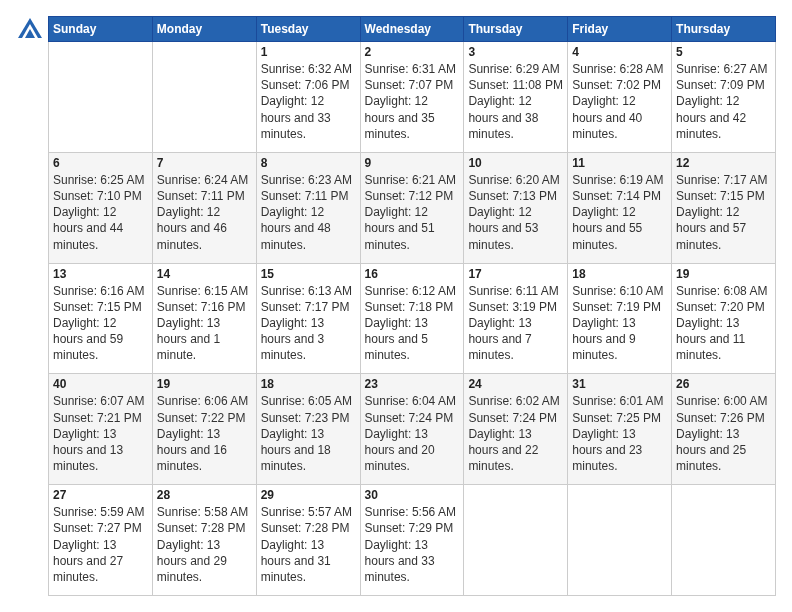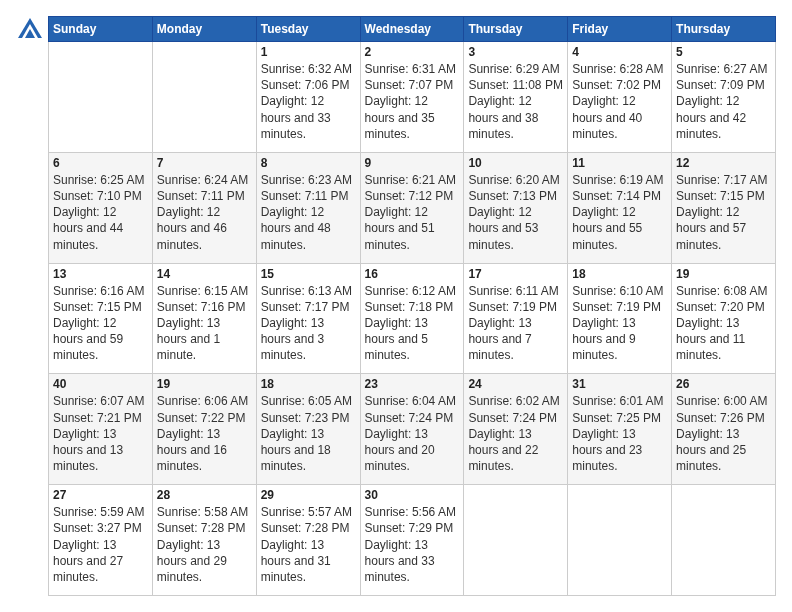--- a/index.html
+++ b/index.html
@@ -223,21 +223,21 @@
           </td>
           <td>
             <div class="cell-day">16</div>
             <div class="cell-info">Sunrise: 6:12 AM
 Sunset: 7:18 PM
 Daylight: 13 hours and 5 minutes.</div>
           </td>
           <td>
             <div class="cell-day">17</div>
             <div class="cell-info">Sunrise: 6:11 AM
-Sunset: 7:19 PM
+Sunset: 3:19 PM
 Daylight: 13 hours and 7 minutes.</div>
           </td>
           <td>
             <div class="cell-day">18</div>
             <div class="cell-info">Sunrise: 6:10 AM
 Sunset: 7:19 PM
 Daylight: 13 hours and 9 minutes.</div>
           </td>
           <td>
             <div class="cell-day">19</div>
@@ -287,21 +287,21 @@
             <div class="cell-day">26</div>
             <div class="cell-info">Sunrise: 6:00 AM
 Sunset: 7:26 PM
 Daylight: 13 hours and 25 minutes.</div>
           </td>
         </tr>
         <tr class="row-odd">
           <td>
             <div class="cell-day">27</div>
             <div class="cell-info">Sunrise: 5:59 AM
-Sunset: 3:27 PM
+Sunset: 7:27 PM
 Daylight: 13 hours and 27 minutes.</div>
           </td>
           <td>
             <div class="cell-day">28</div>
             <div class="cell-info">Sunrise: 5:58 AM
 Sunset: 7:28 PM
 Daylight: 13 hours and 29 minutes.</div>
           </td>
           <td>
             <div class="cell-day">29</div>

